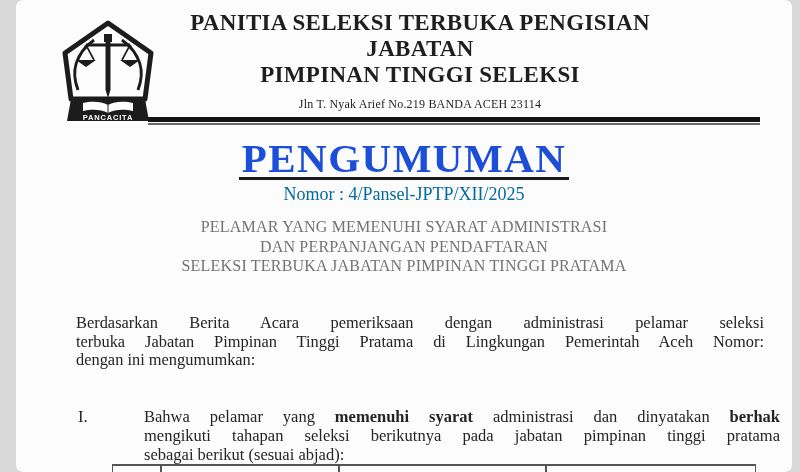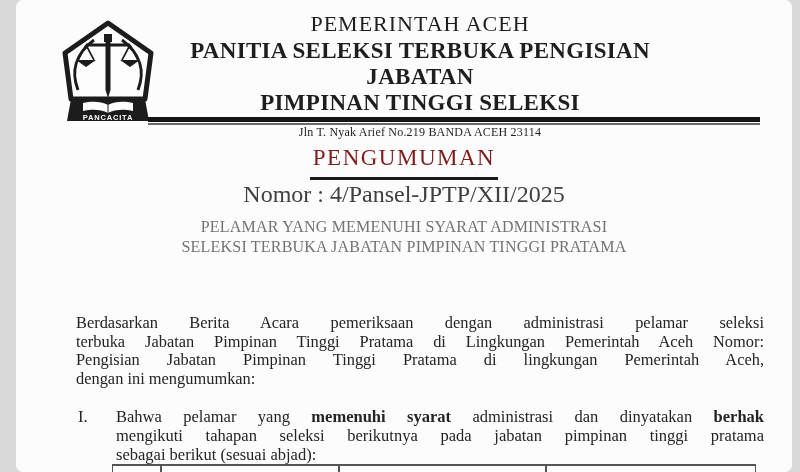--- a/index.html
+++ b/index.html
@@ -24,37 +24,37 @@
   .lh-gov{font-size:22px;line-height:28px;letter-spacing:1px;}
   .lh-committee{font-size:23px;line-height:26px;font-weight:700;letter-spacing:.3px;}
   .lh-address{font-size:12px;line-height:19px;margin-top:7px;letter-spacing:.2px;}
   
   .rule{position:absolute;left:132px;top:117px;width:612px;}
   .rule-thick{height:5px;background:#141414;}
   .rule-thin{height:2px;background:#6a6a6a;margin-top:1px;}
   
   .title-wrap{position:absolute;left:0;width:776px;top:140px;text-align:center;}
   .doc-title{
-    display:inline-block;font-size:23px;font-weight:400;letter-spacing:1.5px;
-    line-height:36px;border-bottom:3.5px solid #1a1a1a;padding:0 3px 1px;color:#7f1d1d;
+    display:inline-block;font-size:41px;font-weight:700;letter-spacing:1.5px;
+    line-height:36px;border-bottom:3.5px solid #1a1a1a;padding:0 3px 1px;color:#1d4ed8;
   }
-  .doc-number{font-size:24px;line-height:21px;margin-top:4px;color:#404040;}
+  .doc-number{font-size:18px;line-height:21px;margin-top:4px;color:#0369a1;}
   
   .subject{position:absolute;left:0;width:776px;top:217px;text-align:center;
     font-size:16px;line-height:19.5px;letter-spacing:.2px;color:#737373;}
   
   .intro{position:absolute;left:60px;top:314px;width:688px;
     font-size:16.4px;line-height:18.6px;color:#242424;}
   .jline{text-align:justify;text-align-last:justify;}
   .jline.last{text-align-last:left;}
   
   .list-item{position:absolute;left:62px;top:407px;width:702px;display:flex;
     font-size:16.5px;line-height:19.2px;color:#242424;}
   .numeral{width:38px;flex:none;}
-  .item-lines{width:648px;}
+  .item-lines{width:648px;margin-left:28px;}
   .item-lines b{font-weight:700;}
   
   .table-sliver{position:absolute;left:96px;top:464px;width:644px;height:8px;
     border:1px solid #555;border-top-width:2px;border-bottom:none;box-sizing:border-box;}
   .tv{position:absolute;top:0;bottom:0;width:2px;background:#555;}
   .tv1{left:47px}.tv2{left:225px}.tv3{left:432px}
 </style>
 </head>
 <body>
 
@@ -74,45 +74,44 @@
         <rect x="43.5" y="22" width="5" height="48" fill="#1c1c1c"></rect>
         <path d="M43.5 70 L48.5 70 L46 78 Z" fill="#1c1c1c"></path>
         <path d="M9 79 L83 79 L87 101 L5 101 Z" fill="#1c1c1c"></path>
         <path d="M46 85 C39 81 29 81 21 83 L21 91 C29 89 39 89 46 93 C53 89 63 89 71 91 L71 83 C63 81 53 81 46 85 Z" fill="#ffffff"></path>
         <path d="M46 85 L46 93" stroke="#1c1c1c" stroke-width="1"></path>
         <text x="46" y="99.5" text-anchor="middle" font-size="7.5" font-weight="bold" fill="#ffffff" letter-spacing="0.8">PANCACITA</text>
       </svg>
     </div>
 
     <div class="letterhead">
-      <div class="lh-gov">PEMERINTAH ACEH</div>
       <div class="lh-committee">PANITIA SELEKSI TERBUKA PENGISIAN JABATAN</div>
       <div class="lh-committee">PIMPINAN TINGGI SELEKSI</div>
       <div class="lh-address">Jln T. Nyak Arief No.219 BANDA ACEH 23114</div>
     </div>
 
     <div class="rule">
       <div class="rule-thick"></div>
       <div class="rule-thin"></div>
     </div>
 
     <div class="title-wrap">
       <div class="doc-title">PENGUMUMAN</div>
       <div class="doc-number">Nomor : 4/Pansel-JPTP/XII/2025</div>
     </div>
 
     <div class="subject">
       <div>PELAMAR YANG MEMENUHI SYARAT ADMINISTRASI</div>
+      <div>DAN PERPANJANGAN PENDAFTARAN</div>
       <div>SELEKSI TERBUKA JABATAN PIMPINAN TINGGI PRATAMA</div>
     </div>
 
     <div class="intro">
       <div class="jline">Berdasarkan Berita Acara pemeriksaan dengan administrasi pelamar seleksi</div>
       <div class="jline">terbuka Jabatan Pimpinan Tinggi Pratama di Lingkungan Pemerintah Aceh Nomor:</div>
-      <div class="jline">Pengisian Jabatan Pimpinan Tinggi Pratama di lingkungan Pemerintah Aceh,</div>
       <div class="jline last">dengan ini mengumumkan:</div>
     </div>
 
     <div class="list-item">
       <div class="numeral">I.</div>
       <div class="item-lines">
         <div class="jline"><span>Bahwa pelamar yang </span><b>memenuhi syarat</b><span> administrasi dan dinyatakan </span><b>berhak</b></div>
         <div class="jline">mengikuti tahapan seleksi berikutnya pada jabatan pimpinan tinggi pratama</div>
         <div class="jline last">sebagai berikut (sesuai abjad):</div>
       </div>

